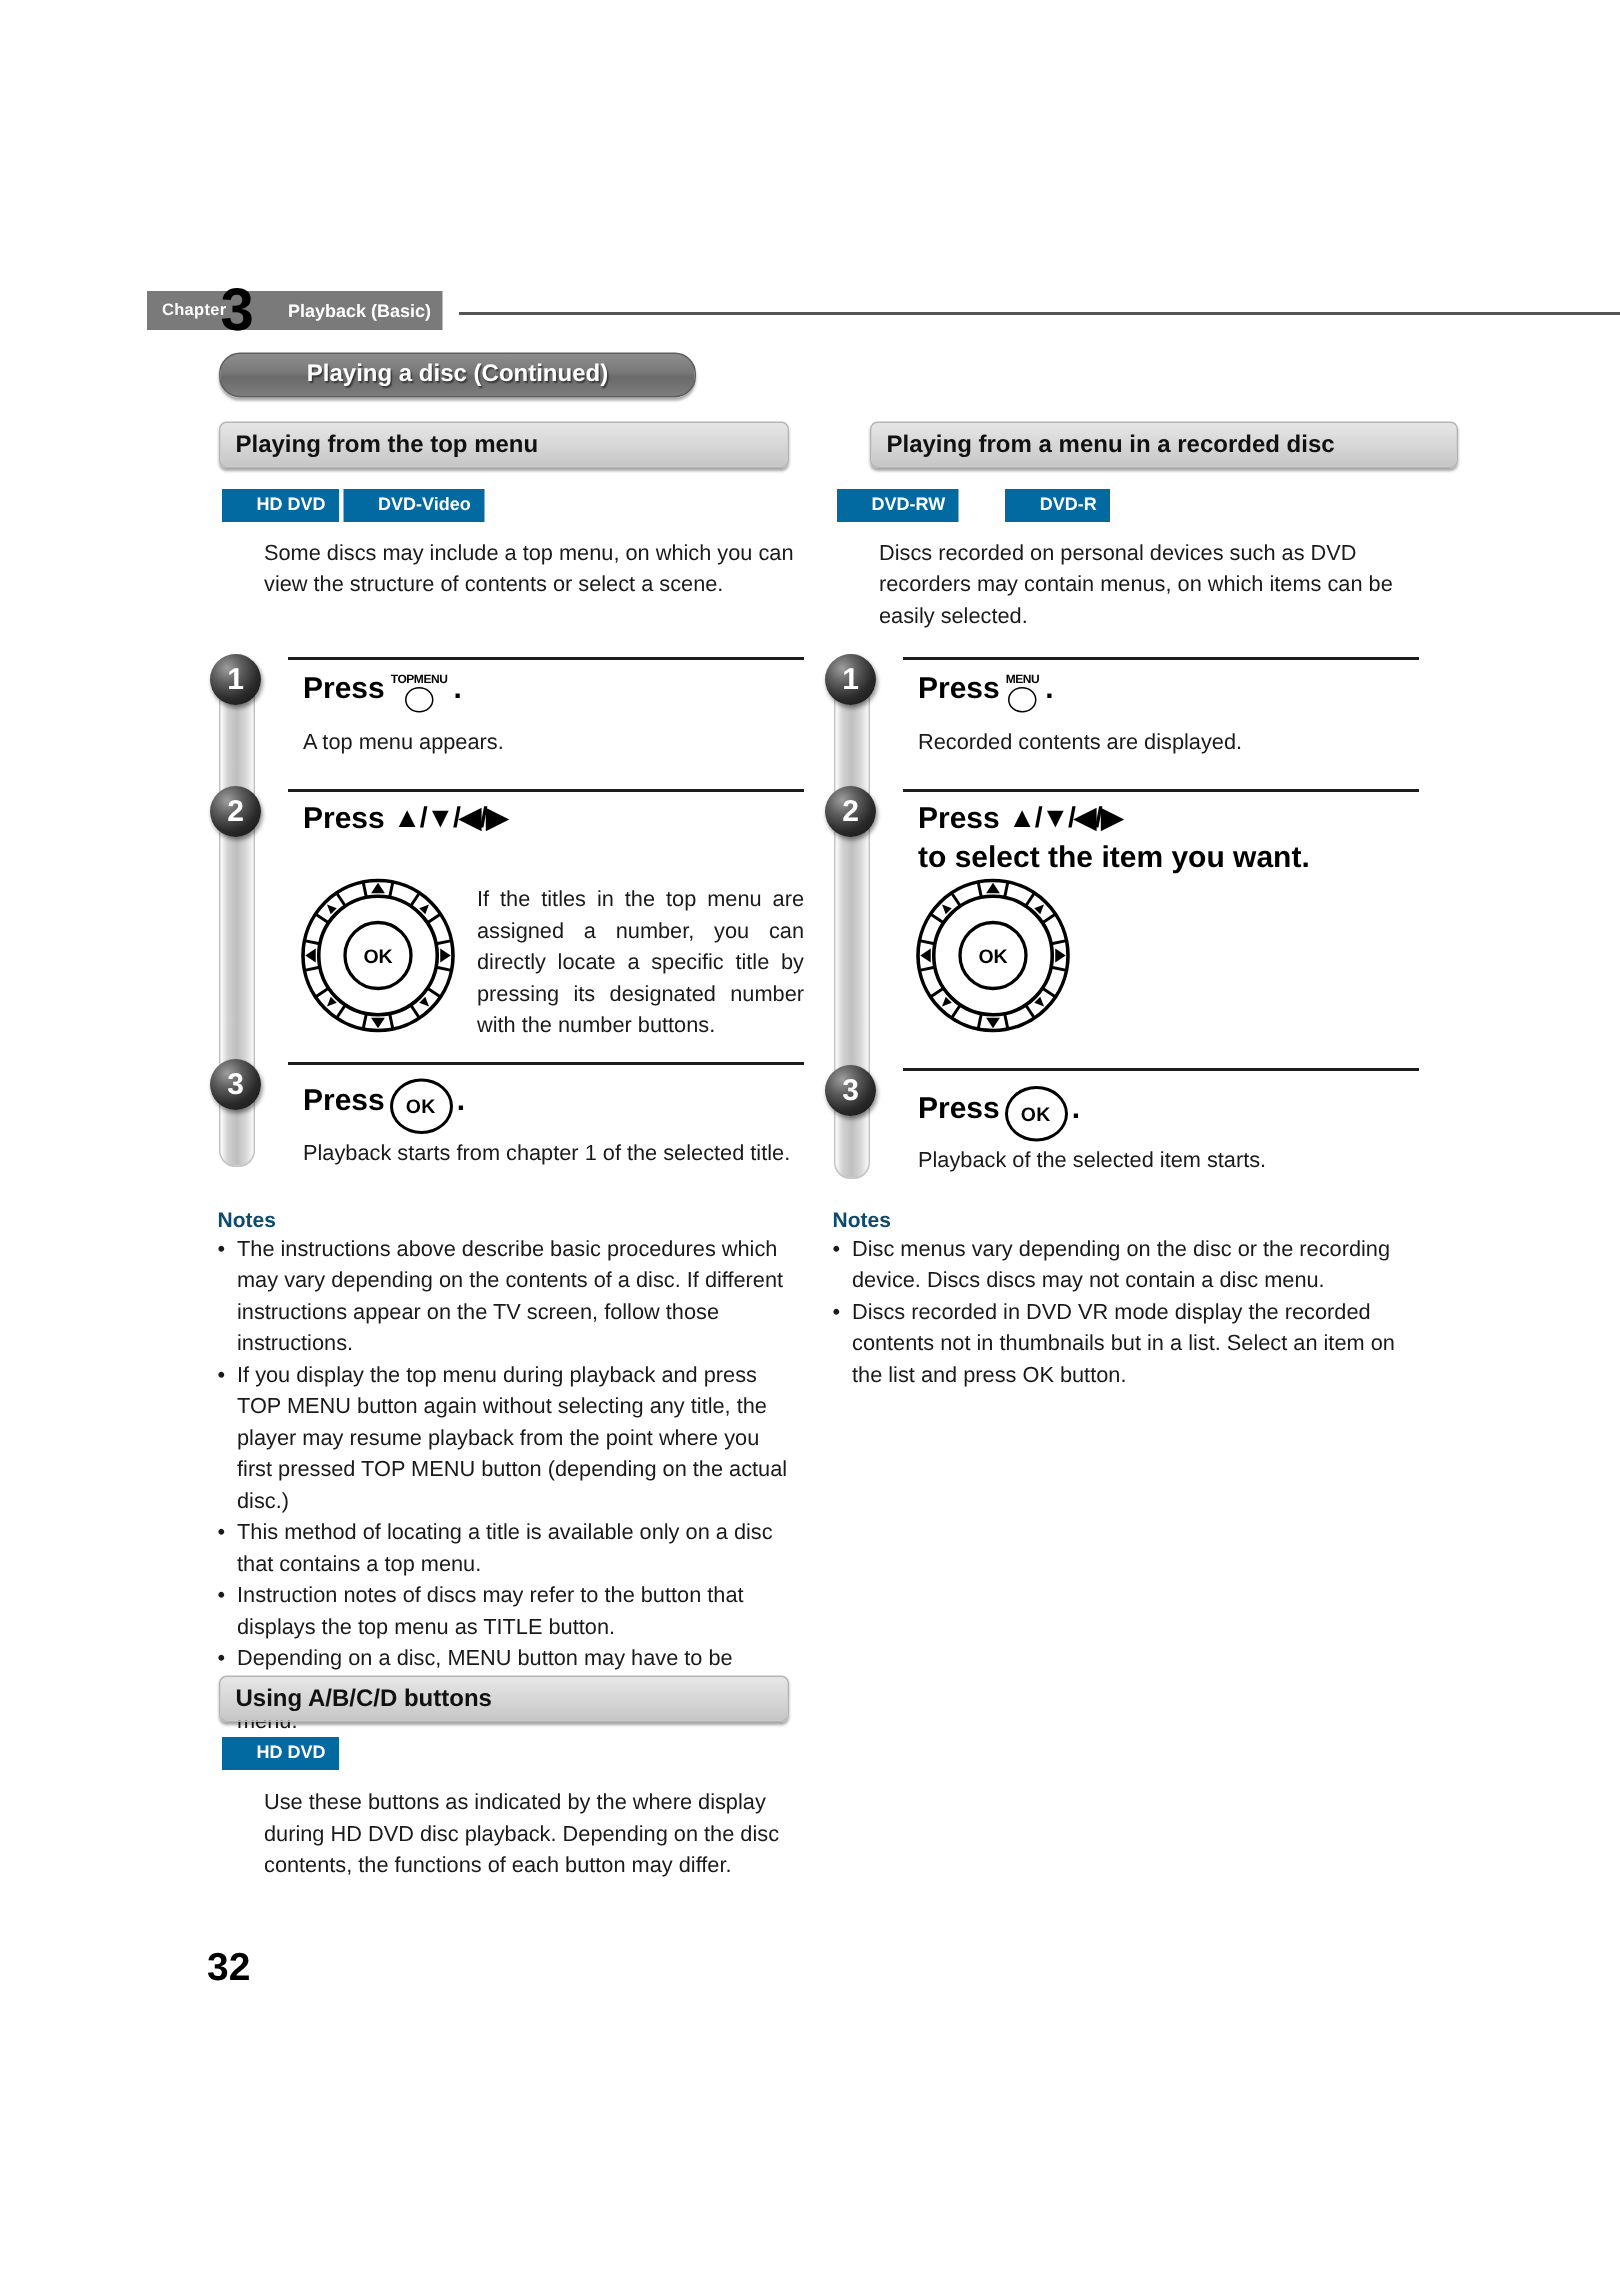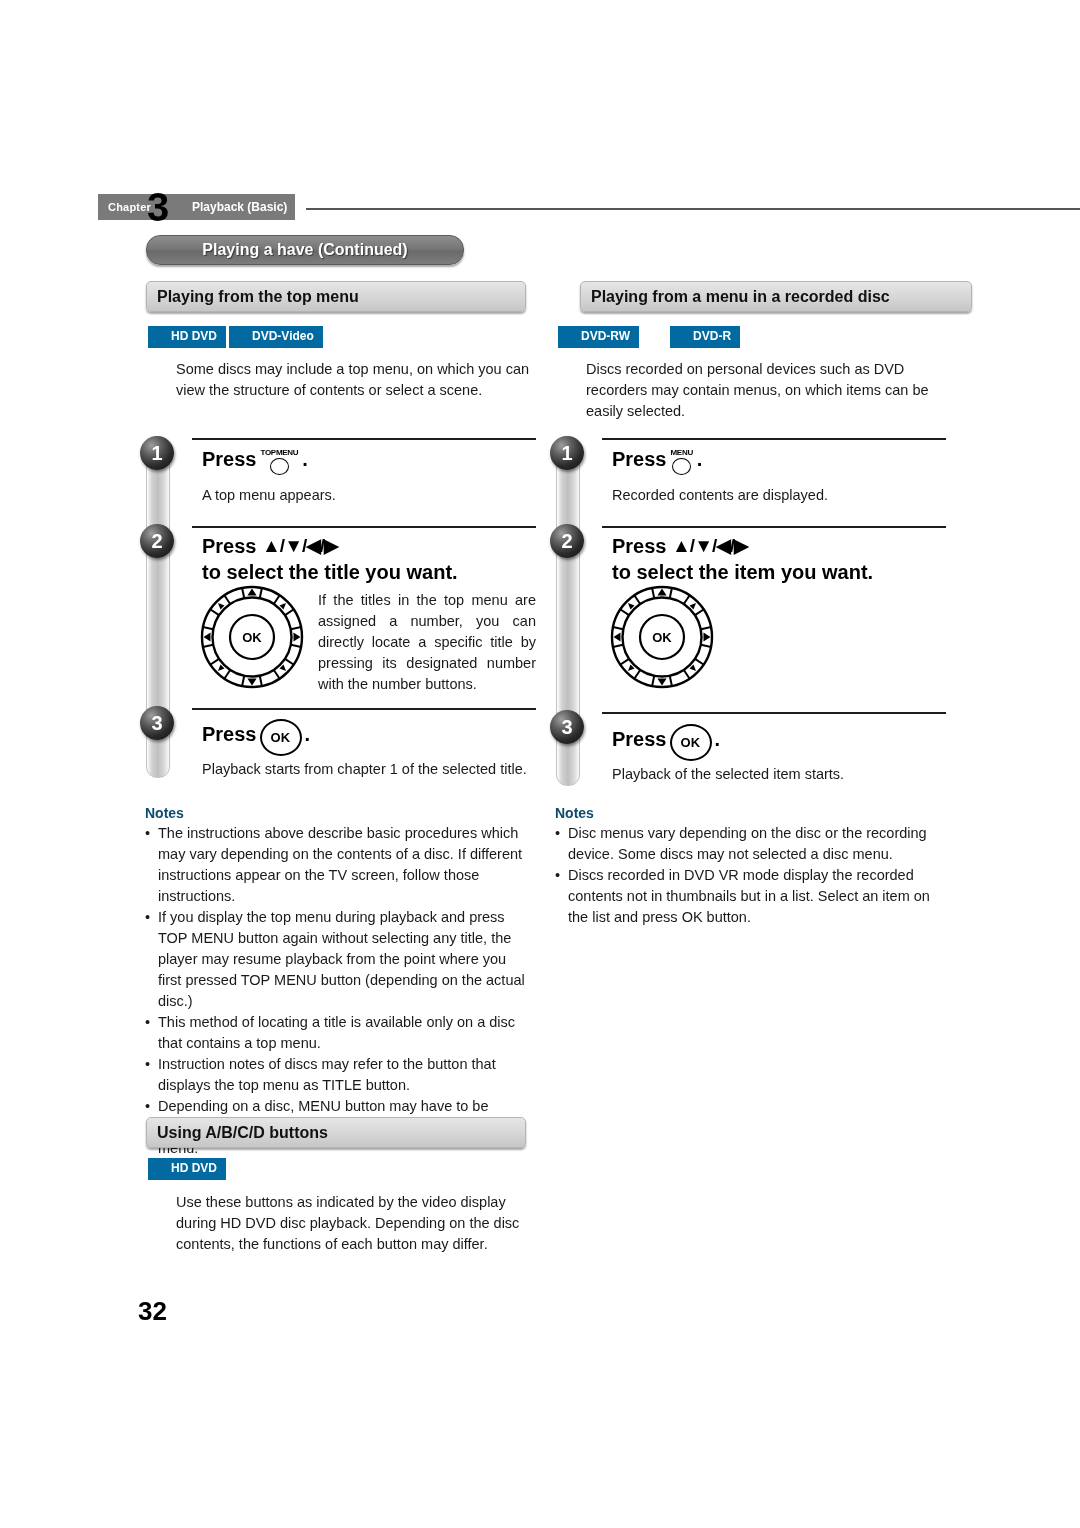--- a/index.html
+++ b/index.html
@@ -278,21 +278,21 @@
   <div class="chapter-header">
     <div class="chapter-tab">
       <span class="chapter-word">Chapter</span>
       <span class="chapter-title">Playback (Basic)</span>
     </div>
     <div class="chapter-bignum">3</div>
     <div class="chapter-rule"></div>
   </div>
 
   <div class="pill-banner">
-    <span class="pill-text">Playing a have (Continued)</span>
+    <span class="pill-text">Playing a disc (Continued)</span>
   </div>
 
   <div class="sec-head" style="left:146px; top:281px; width:368px;">
     <span class="sec-text">Playing from the top menu</span>
   </div>
 
   <div class="badge-row" style="left:148px; top:326px;">
     <span class="badge">HD DVD</span>
     <span class="badge">DVD-Video</span>
   </div>
@@ -310,21 +310,21 @@
         <span class="key-cap">TOPMENU</span>
         <span class="key-circle"></span>
       </span>
       <span>.</span>
     </div>
     <div class="step-desc" style="left:56px; top:53px; width:330px;">A top menu appears.</div>
 
     <div class="step-num" style="top:92px;">2</div>
     <div class="step-rule" style="left:46px; top:94px; width:344px;"></div>
     <div class="step-title" style="left:56px; top:101px; width:334px;">
-      <span>Press</span>&nbsp;<span class="arrows">▲/▼/◀/▶</span>&nbsp;<span>to select the title you want.</span>
+      <span>Press</span>&nbsp;<span class="arrows">▲/▼/◀/▶</span>&nbsp;
     </div>
 
     <div class="dpad" style="left:52px; top:153px;">
       <svg width="108" height="104" viewBox="0 0 108 104">
         <g transform="translate(54,52)">
           <circle r="50" fill="#fff" stroke="#000" stroke-width="2.4"></circle>
           <circle r="39.5" fill="#fff" stroke="#000" stroke-width="2.4"></circle>
 
           <g stroke="#000" stroke-width="2" fill="none">
             <line x1="7.8" y1="-39" x2="9.9" y2="-49"></line>
@@ -397,21 +397,21 @@
       <span class="note-text">Depending on a disc, MENU button may have to be pressed instead of TOP MENU button to display the top menu.</span>
     </div>
   </div>
 
   <div class="sec-head" style="left:146px; top:1117px; width:368px;">
     <span class="sec-text">Using A/B/C/D buttons</span>
   </div>
   <div class="badge-row" style="left:148px; top:1158px;">
     <span class="badge">HD DVD</span>
   </div>
-  <div class="para" style="left:148px; top:1192px; width:372px;">Use these buttons as indicated by the video display during HD DVD disc playback. Depending on the disc contents, the functions of each button may differ.</div>
+  <div class="para" style="left:148px; top:1192px; width:372px;">Use these buttons as indicated by the where display during HD DVD disc playback. Depending on the disc contents, the functions of each button may differ.</div>
 
   <div class="sec-head" style="left:580px; top:281px; width:380px;">
     <span class="sec-text">Playing from a menu in a recorded disc</span>
   </div>
 
   <div class="badge-row" style="left:558px; top:326px;gap:31px;">
     <span class="badge">DVD-RW</span>
     <span class="badge">DVD-R</span>
   </div>
 
@@ -484,21 +484,21 @@
       <span class="key-ok">OK</span>
       <span>.</span>
     </div>
     <div class="step-desc" style="left:56px; top:332px; width:340px;">Playback of the selected item starts.</div>
   </div>
 
   <div class="notes" style="left:555px; top:805px; width:382px;">
     <div class="notes-title">Notes</div>
     <div class="note-item">
       <span class="note-bullet">•</span>
-      <span class="note-text">Disc menus vary depending on the disc or the recording device. Some discs may not selected a disc menu.</span>
+      <span class="note-text">Disc menus vary depending on the disc or the recording device. Discs discs may not contain a disc menu.</span>
     </div>
     <div class="note-item">
       <span class="note-bullet">•</span>
       <span class="note-text">Discs recorded in DVD VR mode display the recorded contents not in thumbnails but in a list. Select an item on the list and press OK button.</span>
     </div>
   </div>
 
   <div class="page-num">32</div>
 
 </div>

